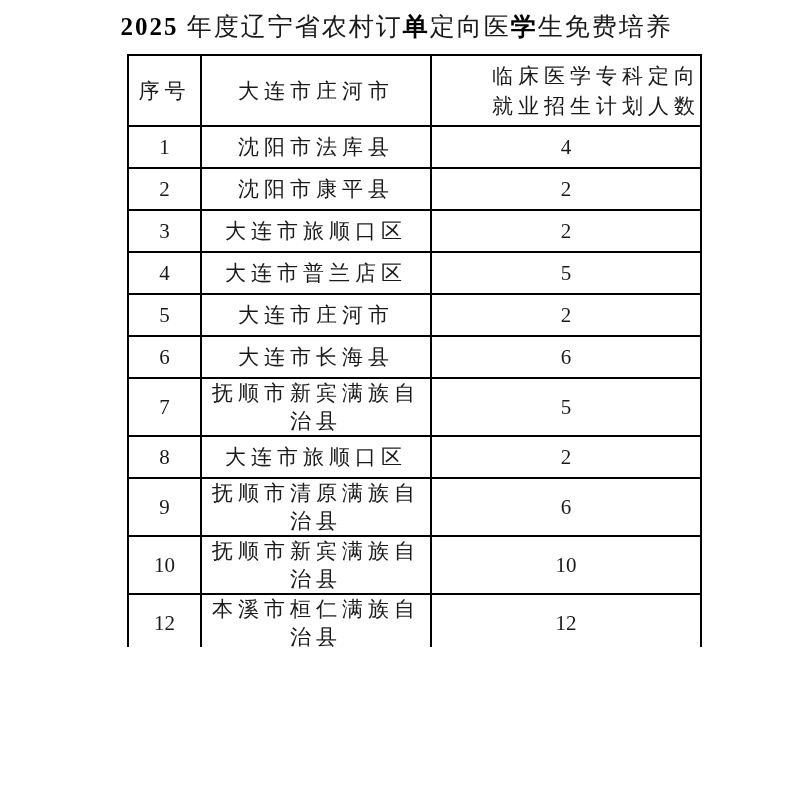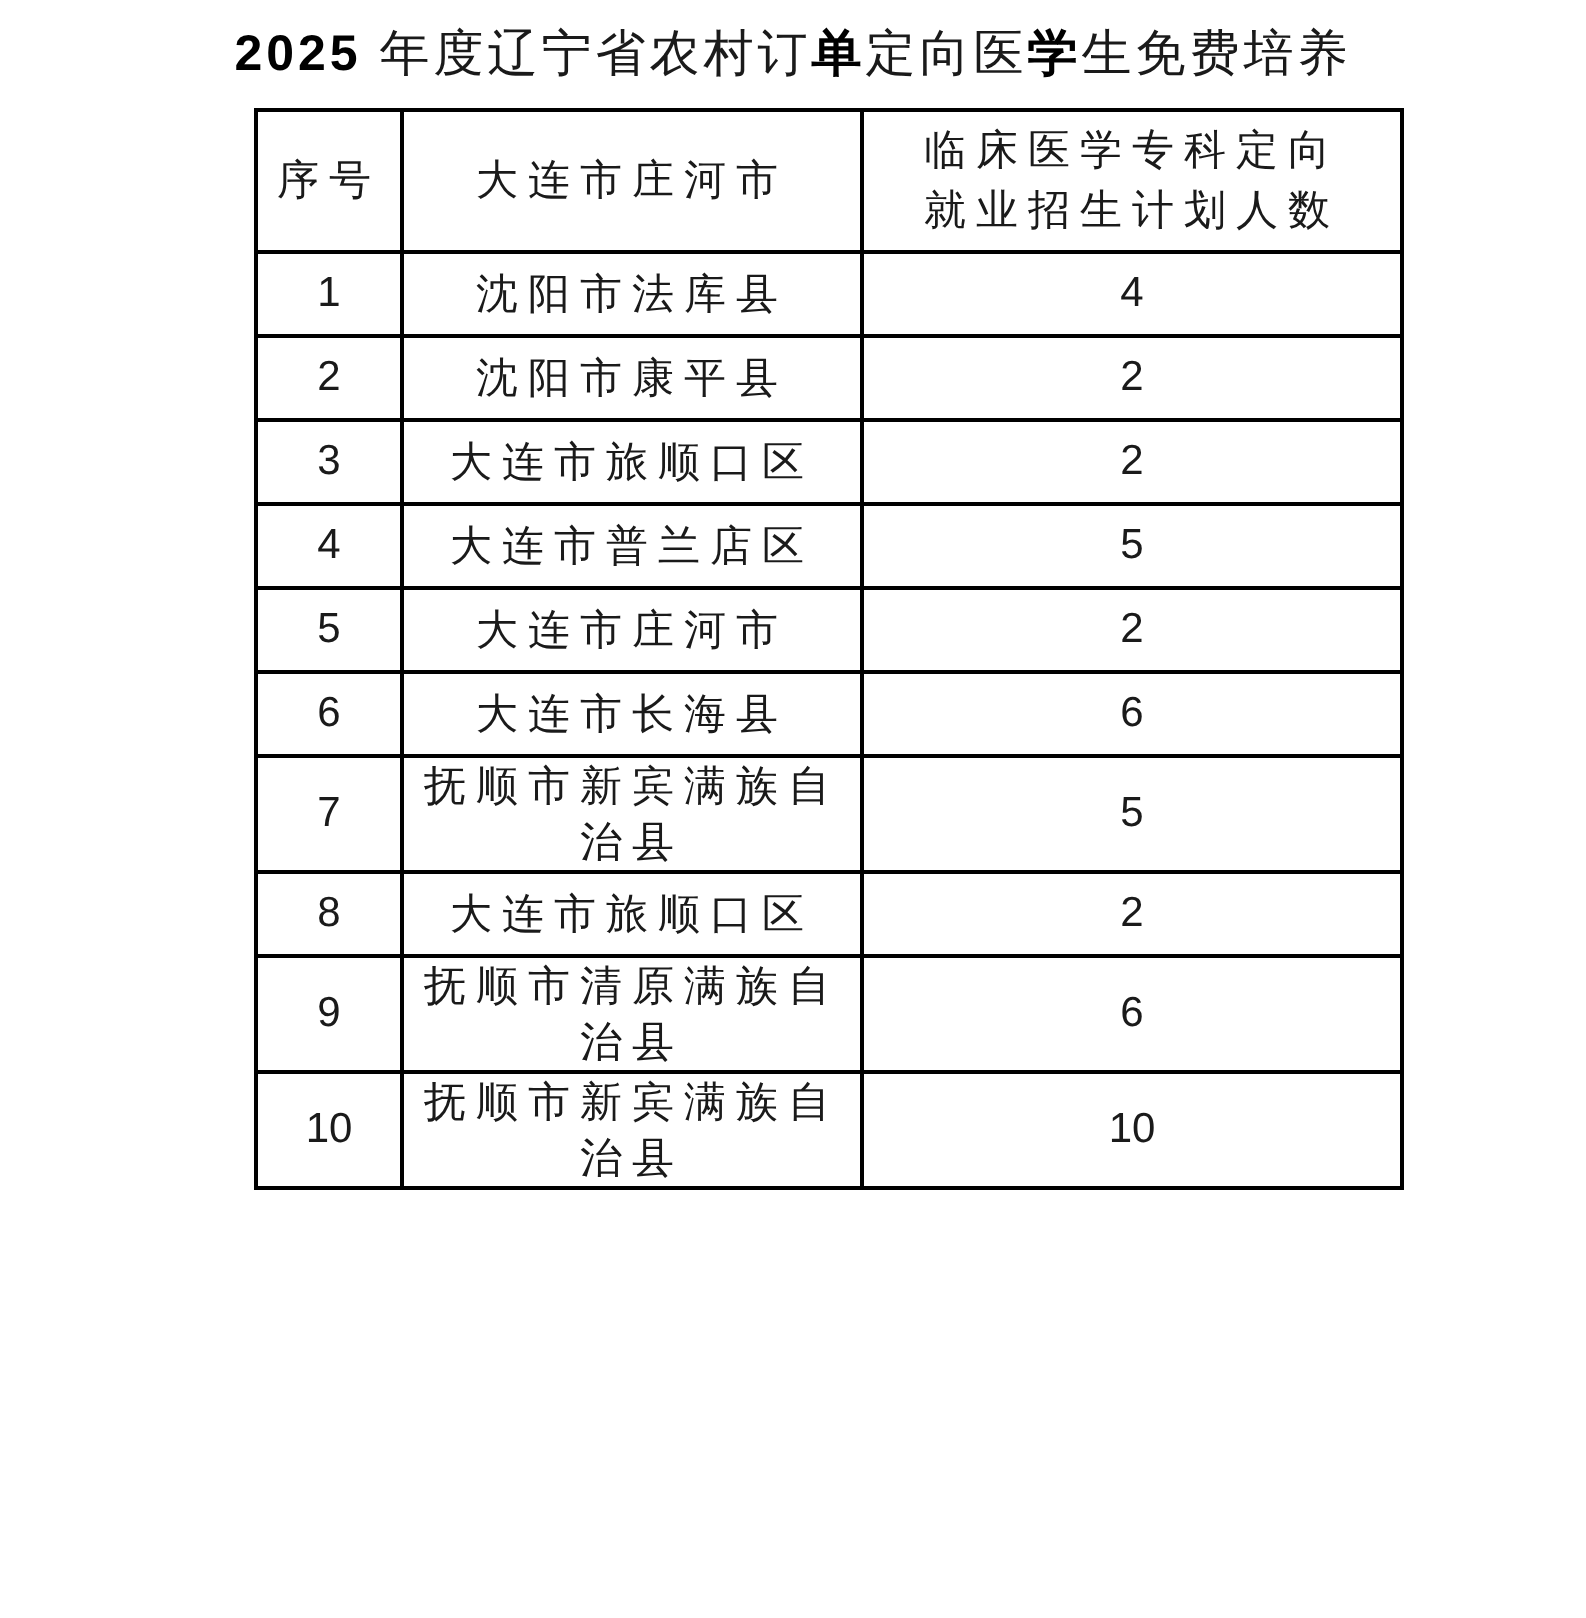--- a/index.html
+++ b/index.html
@@ -6,21 +6,21 @@
     margin: 0;
     padding: 0;
     background: #ffffff;
   }
   .page {
     position: relative;
     width: 793px;
     height: 647px;
     background: #ffffff;
     overflow: hidden;
-    font-family: Liberation Sans, sans-serif;
+    font-family: Liberation Serif, serif;
     color: #1a1a1a;
   }
   .title-block {
     padding-top: 6px;
   }
   .title-line {
     text-align: center;
     font-size: 25px;
     line-height: 42px;
     letter-spacing: 2px;
@@ -59,20 +59,21 @@
   }
   td.county-cell {
     letter-spacing: 5px;
   }
   td.num-cell {
     letter-spacing: 0;
     font-size: 22px;
   }
   .hdr-line {
     display: block;
+    text-align: right;
   }
 </style>
 </head>
 <body>
 
 <div class="page">
 
   <div class="title-block">
     <div class="title-line"><span class="bold">2025 </span><span>年度辽宁省农村订</span><span class="bold">单</span><span>定向医</span><span class="bold">学</span><span>生免费培养</span></div>
   </div>
@@ -148,18 +149,23 @@
       <td class="num-cell">6</td>
     </tr>
 
     <tr>
       <td class="num-cell">10</td>
       <td class="county-cell">抚顺市新宾满族自治县</td>
       <td class="num-cell">10</td>
     </tr>
 
 
+    <tr>
+      <td class="num-cell">12</td>
+      <td class="county-cell">本溪市桓仁满族自治县</td>
+      <td class="num-cell">12</td>
+    </tr>
 
 
   </tbody>
   </table>
 
 </div>
 
 </body></html>

